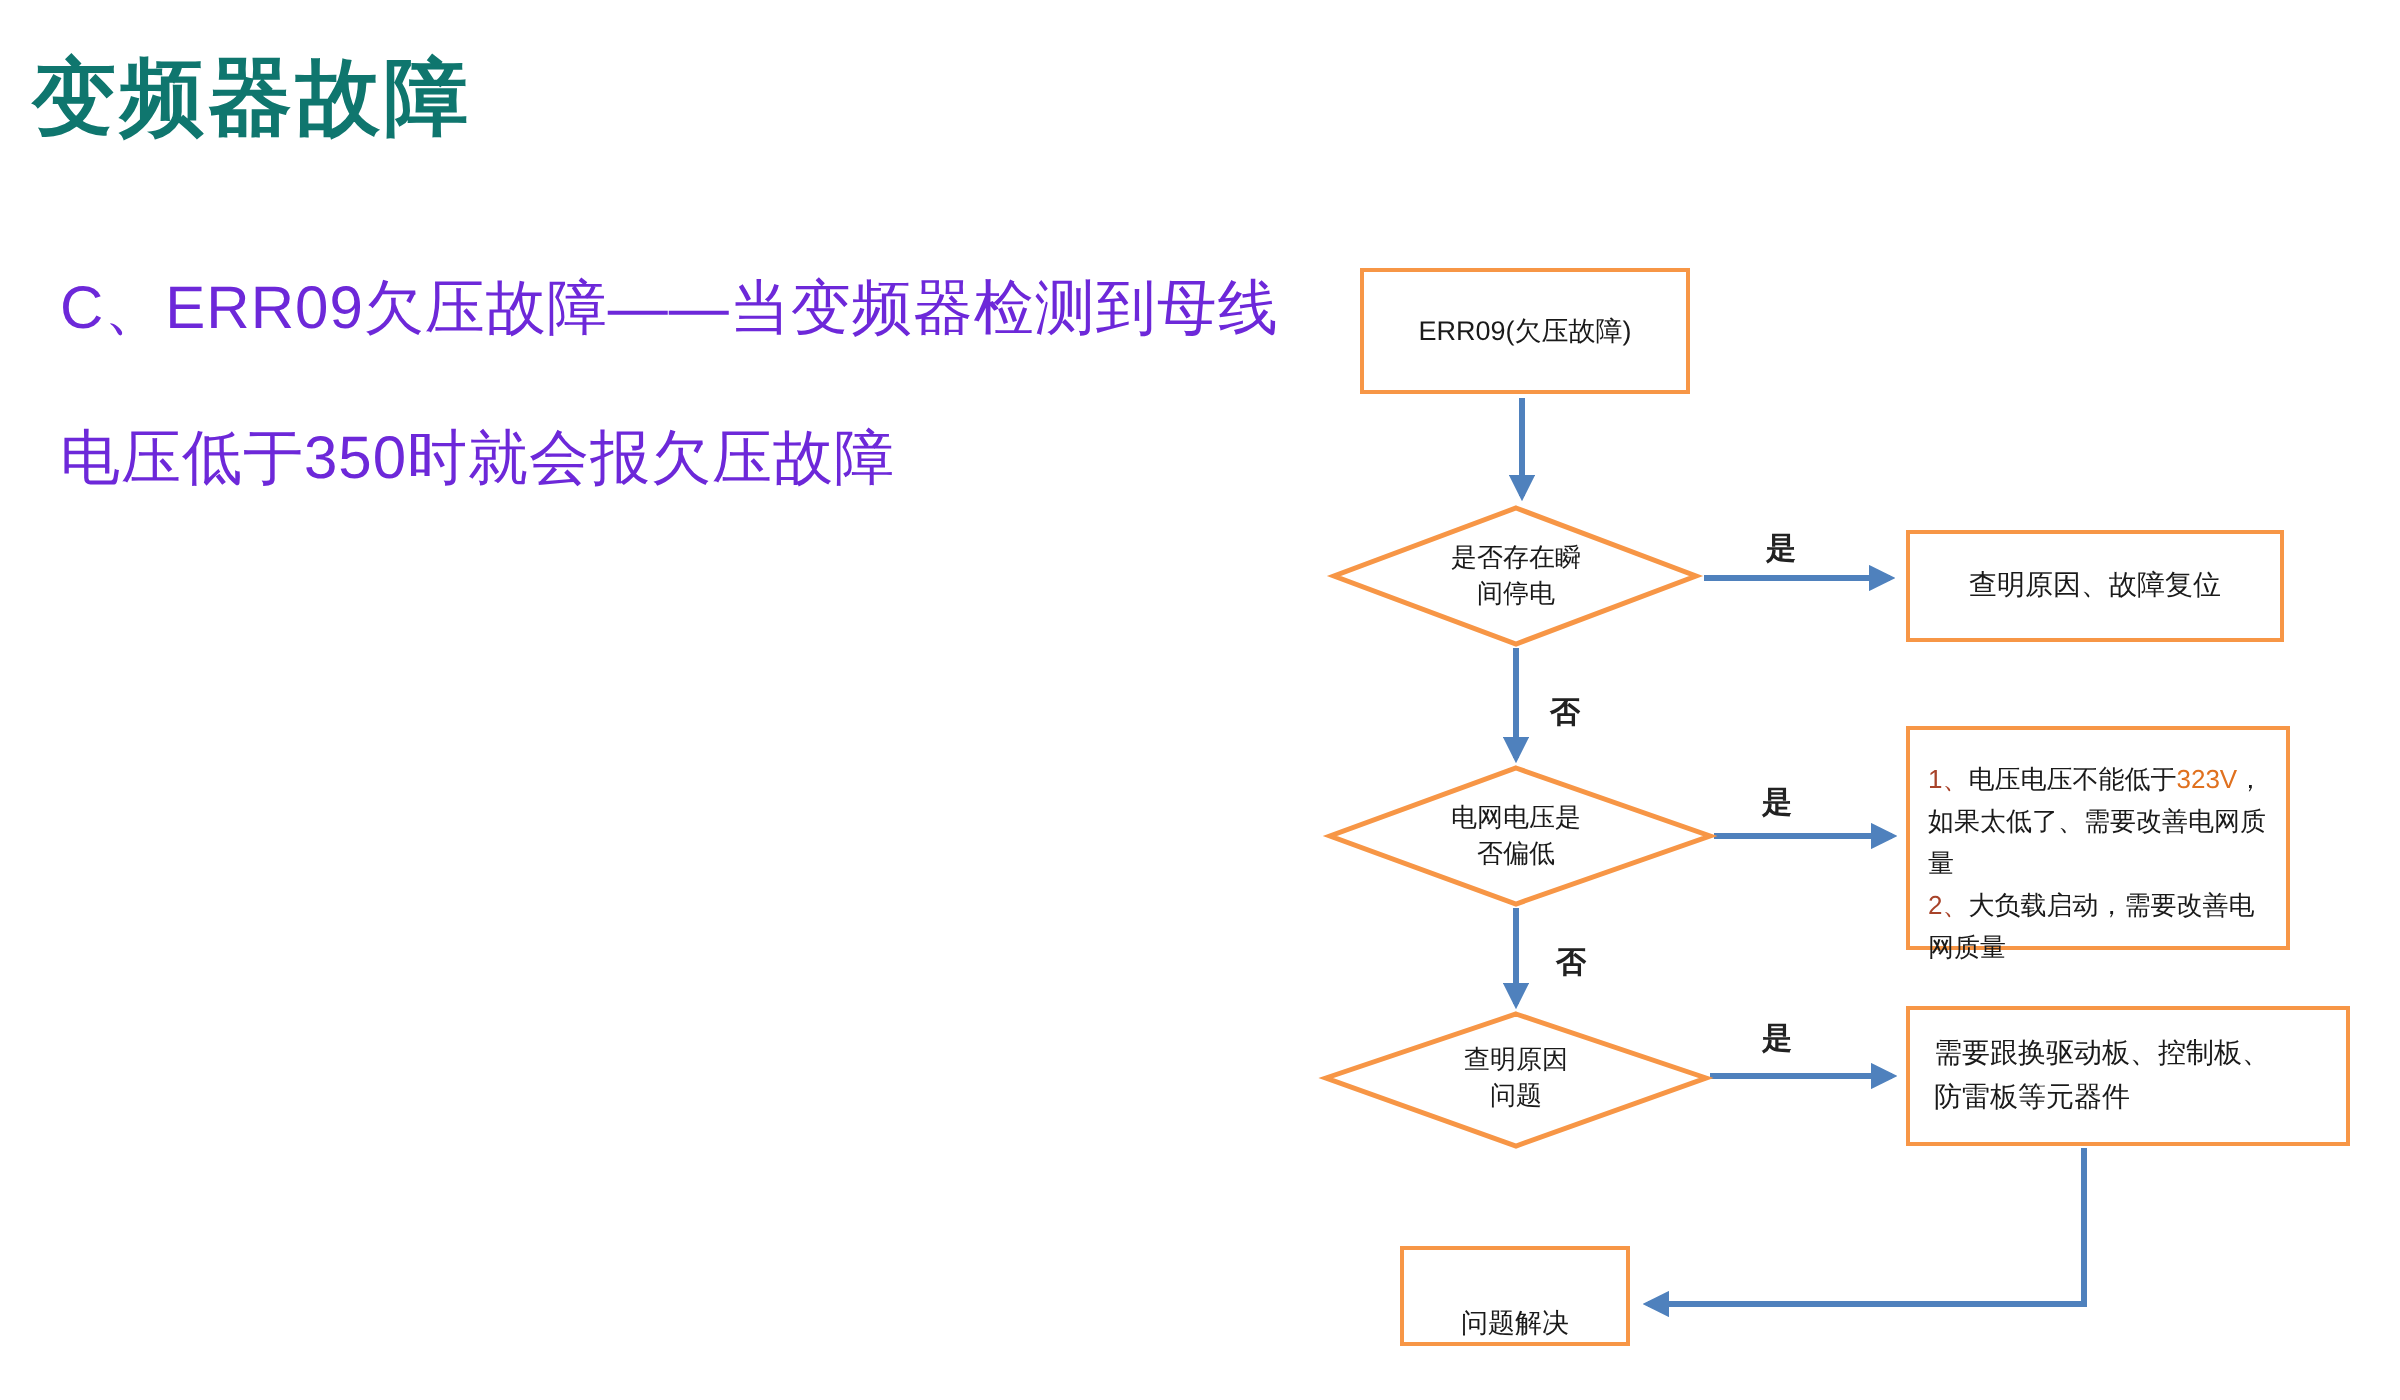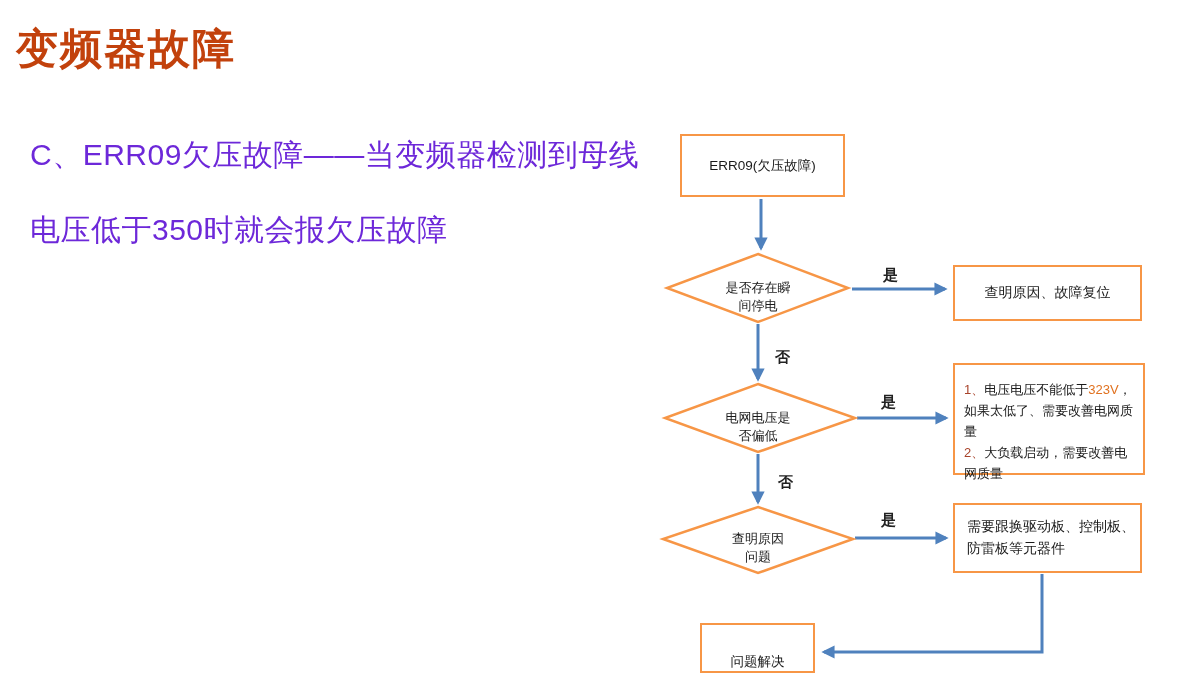--- a/index.html
+++ b/index.html
@@ -2,46 +2,46 @@
 <html><head>
 <meta charset="utf-8">
 <style>
   html,body{margin:0;padding:0;background:#ffffff;}
   .slide{
     position:relative;width:1200px;height:700px;background:#ffffff;
     font-family:"Liberation Sans","DejaVu Sans",sans-serif;overflow:hidden;color:#1a1a1a;
   }
   .slide-title{
     position:absolute;left:16px;top:26px;font-size:42px;font-weight:700;
-    color:#c2410c;letter-spacing:2px;line-height:1.1;
+    color:#0f766e;letter-spacing:2px;line-height:1.1;
   }
   .intro-line{
     position:absolute;left:30px;font-size:30px;color:#6d28d9;letter-spacing:0.5px;line-height:1.1;
   }
   #intro-line1{top:138px;}
   #intro-line2{top:213px;}
   svg.connector-layer{position:absolute;left:0;top:0;}
   .node{
     position:absolute;box-sizing:border-box;border:2.5px solid #f79646;background:#ffffff;
     display:flex;align-items:center;justify-content:center;text-align:center;color:#1a1a1a;
   }
   #start-node{left:680px;top:134px;width:165px;height:63px;font-size:13.5px;}
   #result1-node{left:953px;top:265px;width:189px;height:56px;font-size:14px;}
   #result2-node{
     left:953px;top:363px;width:192px;height:112px;font-size:13px;line-height:1.62;
     display:block;text-align:left;padding:14px 7px 0 9px;
   }
   #result3-node{
-    left:953px;top:503px;width:189px;height:70px;font-size:14px;line-height:1.55;
+    left:953px;top:503px;width:222px;height:70px;font-size:14px;line-height:1.55;
     display:flex;flex-direction:column;align-items:flex-start;justify-content:center;
     text-align:left;padding-left:12px;
   }
   #end-node{left:700px;top:623px;width:115px;height:50px;font-size:13.5px;align-items:flex-end;}
   .diamond-label{
-    position:absolute;display:flex;flex-direction:column;align-items:center;justify-content:flex-end;
+    position:absolute;display:flex;flex-direction:column;align-items:center;justify-content:center;
     font-size:13px;line-height:1.4;text-align:center;color:#1a1a1a;
   }
   #decision1-label{left:668px;top:261px;width:180px;height:54px;}
   #decision2-label{left:668px;top:391px;width:180px;height:54px;}
   #decision3-label{left:668px;top:512px;width:180px;height:54px;}
   .branch-label{
     position:absolute;font-size:15px;font-weight:600;color:#222222;line-height:1;
   }
   #yes-label-1{left:883px;top:267px;}
   #yes-label-2{left:881px;top:394px;}

